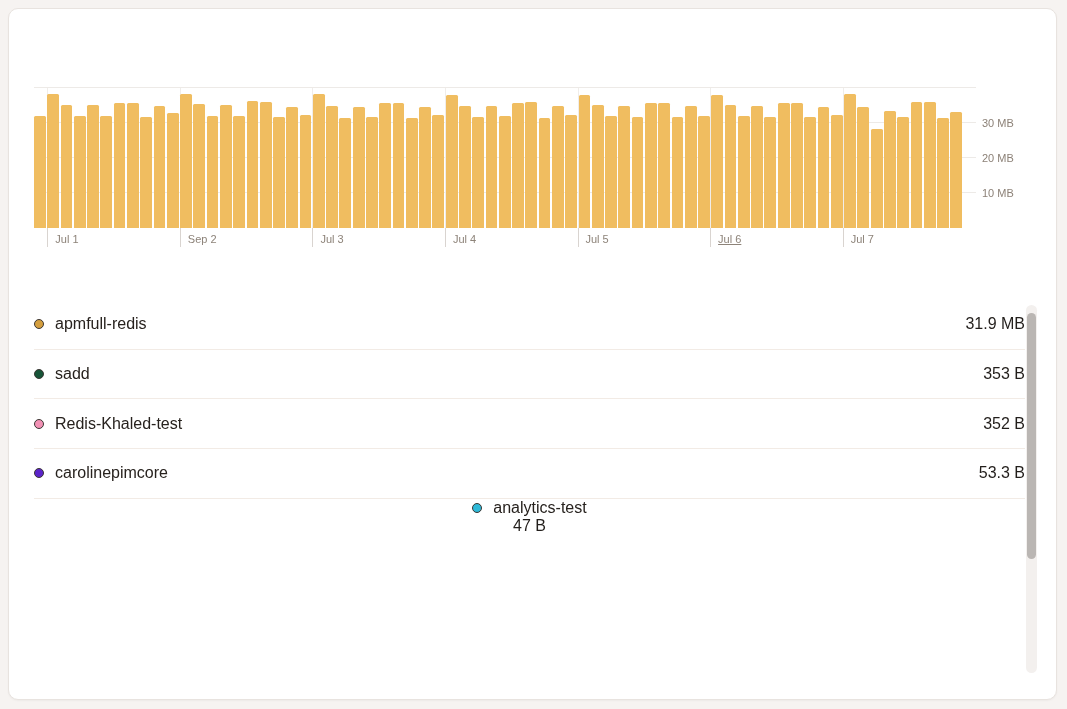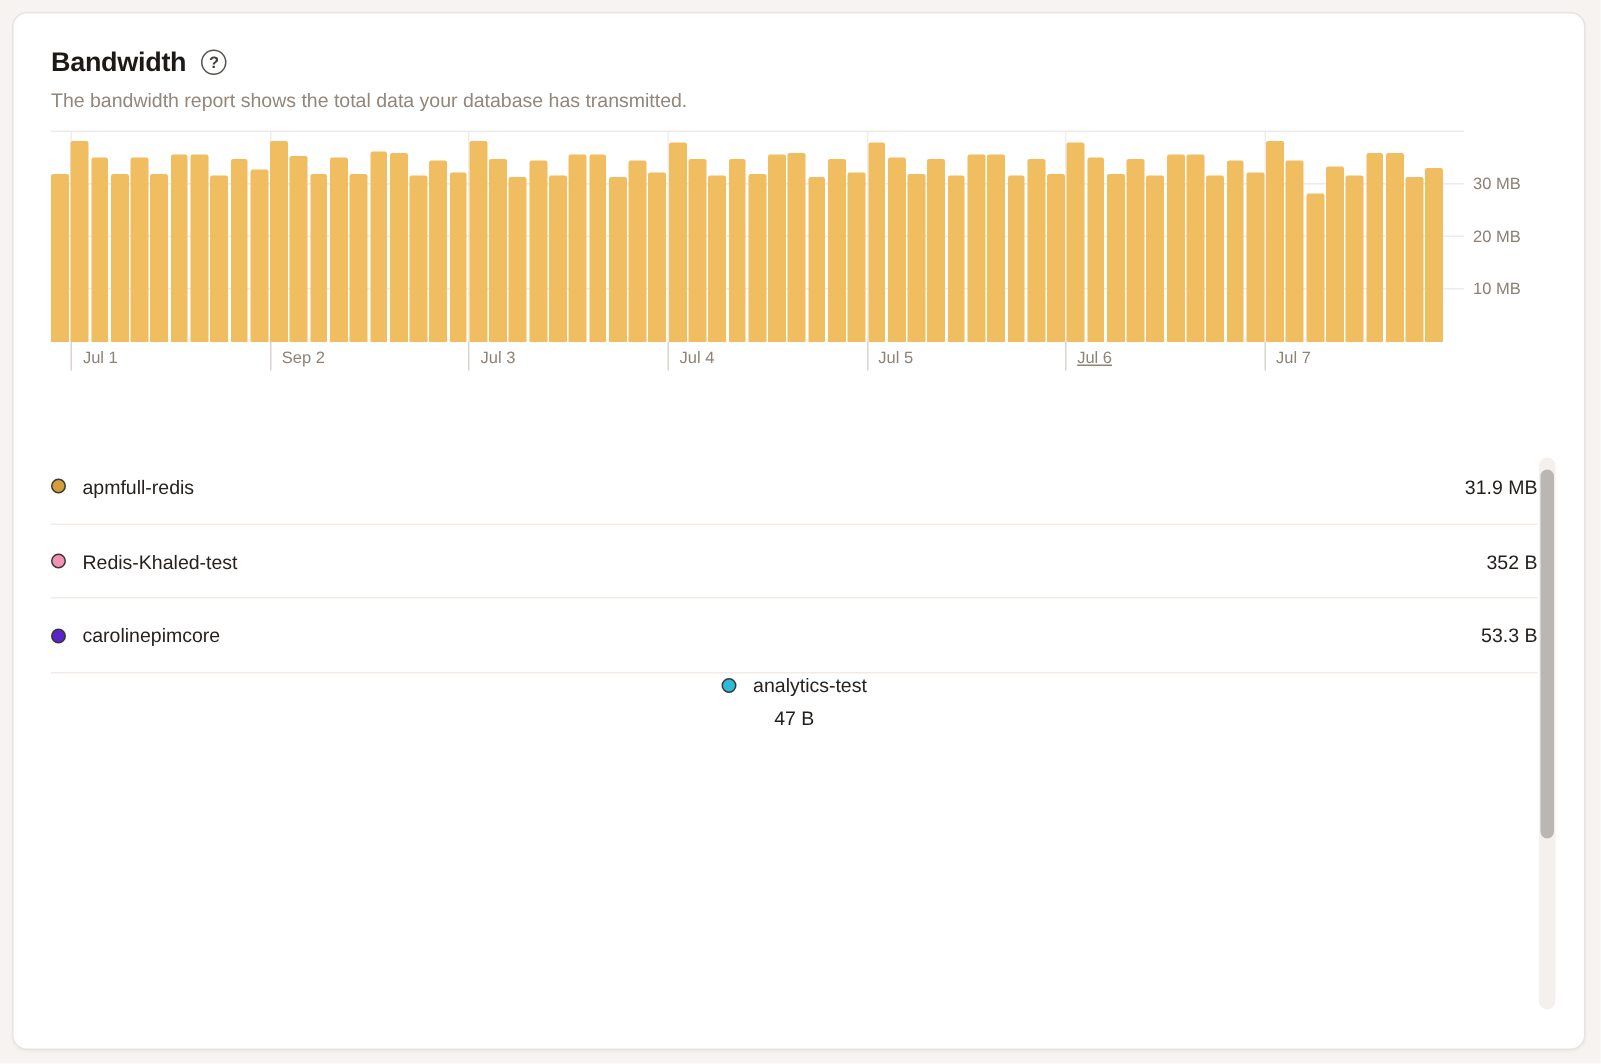--- a/index.html
+++ b/index.html
@@ -44,21 +44,21 @@
   .xtick-label { position:absolute; top:145px; font-size:11px; color:#8d8379; white-space:nowrap; }
   
   .table-section { position:absolute; left:0; top:288px; width:1049px; height:390px; }
   .table { position:absolute; left:25px; top:3px; width:991px; }
   .thead {
     height:52px; display:flex; align-items:center; justify-content:space-between;
     border-bottom:1px solid #ddd5ce; font-size:13px; color:#8d8178;
   }
   .trow {
     height:49.7px; display:flex; align-items:center; justify-content:space-between;
-    border-bottom:1px solid #f2ebe5; font-size:13px; color:#27221e;
+    border-bottom:1px solid #f2ebe5; font-size:16px; color:#27221e;
   }
   .trow:last-child { height:36.5px; border-bottom:none;flex-direction:column; }
   .plan-cell { display:flex; align-items:center; gap:11px; }
   .dot {
     width:10px; height:10px; border-radius:50%;
     border:1.2px solid #3b3734; flex:none;
   }
   .usage-cell { font-weight:500; color:#221e1b; }
   
   .scrollbar-track {
@@ -68,29 +68,20 @@
   .scrollbar-thumb {
     position:absolute; left:1px; top:8px; width:9px; height:246px;
     background:#bab6b3; border-radius:5px; cursor:pointer;
   }
 </style>
 </head>
 <body>
 
 <div class="card">
 
-  <div class="header">
-    <div class="title-row">
-      <div class="title">Bandwidth</div>
-      <div class="help-icon">
-        <span>?</span>
-      </div>
-    </div>
-    <div class="subtitle">The bandwidth report shows the total data your database has transmitted.</div>
-  </div>
 
   <div class="chart">
     <div class="plot" id="plot">
       <div class="bar-row" id="bar-row">
           <div class="bar" style="height: 112px; background: rgb(240, 189, 96);"></div>
           <div class="bar" style="height: 134px; background: rgb(240, 189, 96);"></div>
           <div class="bar" style="height: 123.2px; background: rgb(240, 189, 96);"></div>
           <div class="bar" style="height: 112px; background: rgb(240, 189, 96);"></div>
           <div class="bar" style="height: 122.9px; background: rgb(240, 189, 96);"></div>
           <div class="bar" style="height: 112px; background: rgb(240, 189, 96);"></div>
@@ -194,20 +185,27 @@
     <div class="table">
       <div class="trow">
         <div class="plan-cell">
             <span class="dot" style="background: rgb(212, 158, 62);"></span>
             <span>apmfull-redis</span>
           </div>
         <div class="usage-cell">31.9 MB</div>
       </div>
       <div class="trow">
         <div class="plan-cell">
+            <span class="dot" style="background: rgb(23, 84, 56);"></span>
+            <span>sadd</span>
+          </div>
+        <div class="usage-cell">353 B</div>
+      </div>
+      <div class="trow">
+        <div class="plan-cell">
             <span class="dot" style="background: rgb(242, 145, 181);"></span>
             <span>Redis-Khaled-test</span>
           </div>
         <div class="usage-cell">352 B</div>
       </div>
       <div class="trow">
         <div class="plan-cell">
             <span class="dot" style="background: rgb(91, 36, 201);"></span>
             <span>carolinepimcore</span>
           </div>

